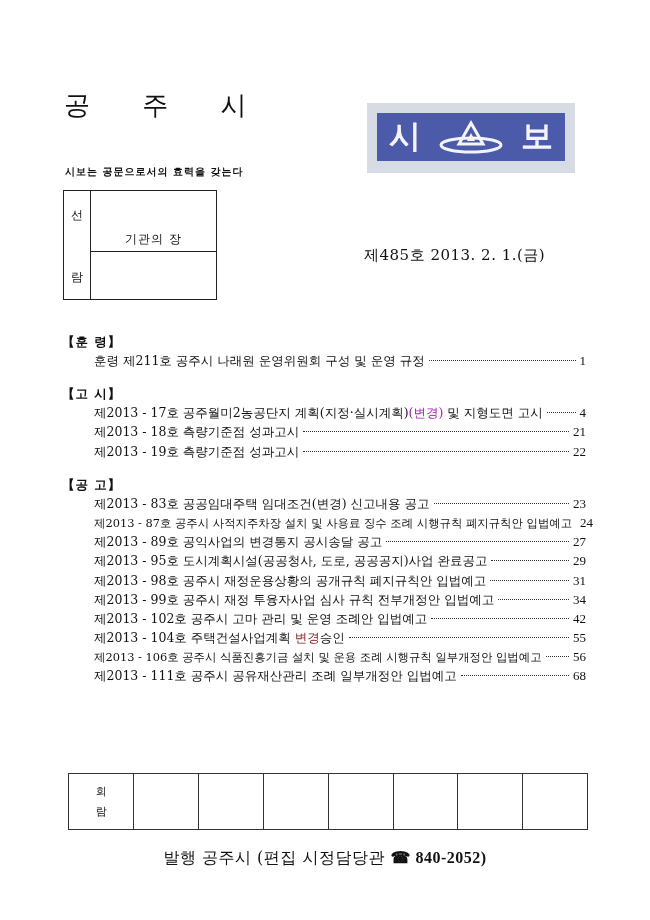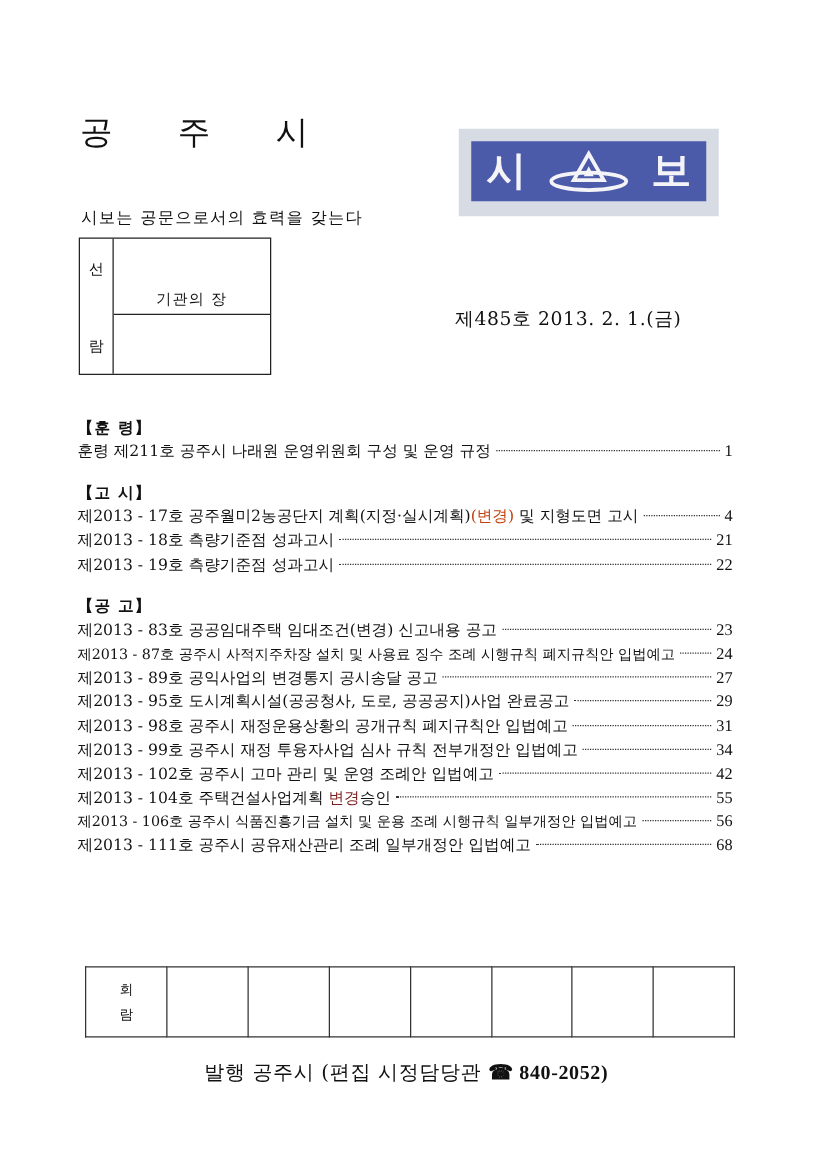--- a/index.html
+++ b/index.html
@@ -1,43 +1,43 @@
 <!DOCTYPE html>
 <html><head>
 <meta charset="utf-8">
 <style>
   html, body { margin:0; padding:0; background:#ffffff; }
   body { width:650px; height:920px; position:relative; overflow:hidden;
          font-family:"DejaVu Serif","Liberation Serif",serif; color:#111; }
   .title { position:absolute; left:64px; top:88px; font-size:26px; letter-spacing:22px;
            font-family:"DejaVu Sans","Liberation Sans",sans-serif; font-weight:normal; }
-  .subtitle { position:absolute; left:65px; top:165px; font-size:13px; letter-spacing:1px; }
+  .subtitle { position:absolute; left:65px; top:165px; font-size:10px; letter-spacing:1px;font-weight:bold; }
   .approval { position:absolute; left:63px; top:190px; width:154px; height:110px;
               border:1.5px solid #222; box-sizing:border-box; }
   .approval .side { position:absolute; left:0; top:0; width:27px; height:100%;
                     border-right:1.5px solid #222; box-sizing:border-box; font-size:12px; }
   .approval .side span { position:absolute; left:0; width:100%; text-align:center; }
   .approval .head { position:absolute; left:27px; top:0; right:0; height:25px;
                     border-bottom:1.5px solid #222; box-sizing:border-box;
                     text-align:center; font-size:12px; line-height:24px; letter-spacing:1px;margin-top:36px; }
   .logo { position:absolute; left:367px; top:103px; width:208px; height:70px; background:#d6dbe4; }
   .logo .inner { position:absolute; left:10px; top:10px; right:10px; bottom:12px; background:#4b5aa9;
                  display:flex; align-items:center; justify-content:space-between; padding:0 12px;
                  box-sizing:border-box; color:#f4f4f8; font-family:"DejaVu Sans",sans-serif;
                  font-weight:bold; font-size:32px; }
   .logo svg { display:block; }
   .issue { position:absolute; left:364px; top:246px; font-size:15px; letter-spacing:0.5px; }
   .toc { position:absolute; left:62px; top:332px; width:524px; font-size:12.5px; }
   .sec-head { height:19px; line-height:19px; letter-spacing:1px; font-weight:bold; }
   .sec-head.gap { margin-top:14px; }
-  .row { display:flex; align-items:baseline; height:19.2px; line-height:19.2px; white-space:nowrap; }
+  .row { display:flex; align-items:baseline; height:19.2px; line-height:19.2px; white-space:nowrap;margin-left:32px; }
   .row .t { flex:0 0 auto; }
   .row .dots { flex:1 1 auto; border-bottom:1.5px dotted #333; margin:0 4px; position:relative; top:-4px; height:0; }
   .row .p { flex:0 0 auto; font-family:"Liberation Serif",serif; font-size:13px; }
-  .red { color:#c2410c; }
+  .red { color:#a21caf; }
   .blue { color:#7f1d1d; }
   .read-table { position:absolute; left:68px; top:773px; width:520px; height:57px;
                 border-collapse:collapse; }
   .read-table td { border:1.5px solid #333; width:65px; text-align:center; font-size:11px; line-height:20px; }
   .footer { position:absolute; left:0; width:650px; top:848px; text-align:center; font-size:16px; letter-spacing:0.5px; }
   .footer b { font-family:"Liberation Serif",serif; }
 </style>
 </head>
 <body>
 

